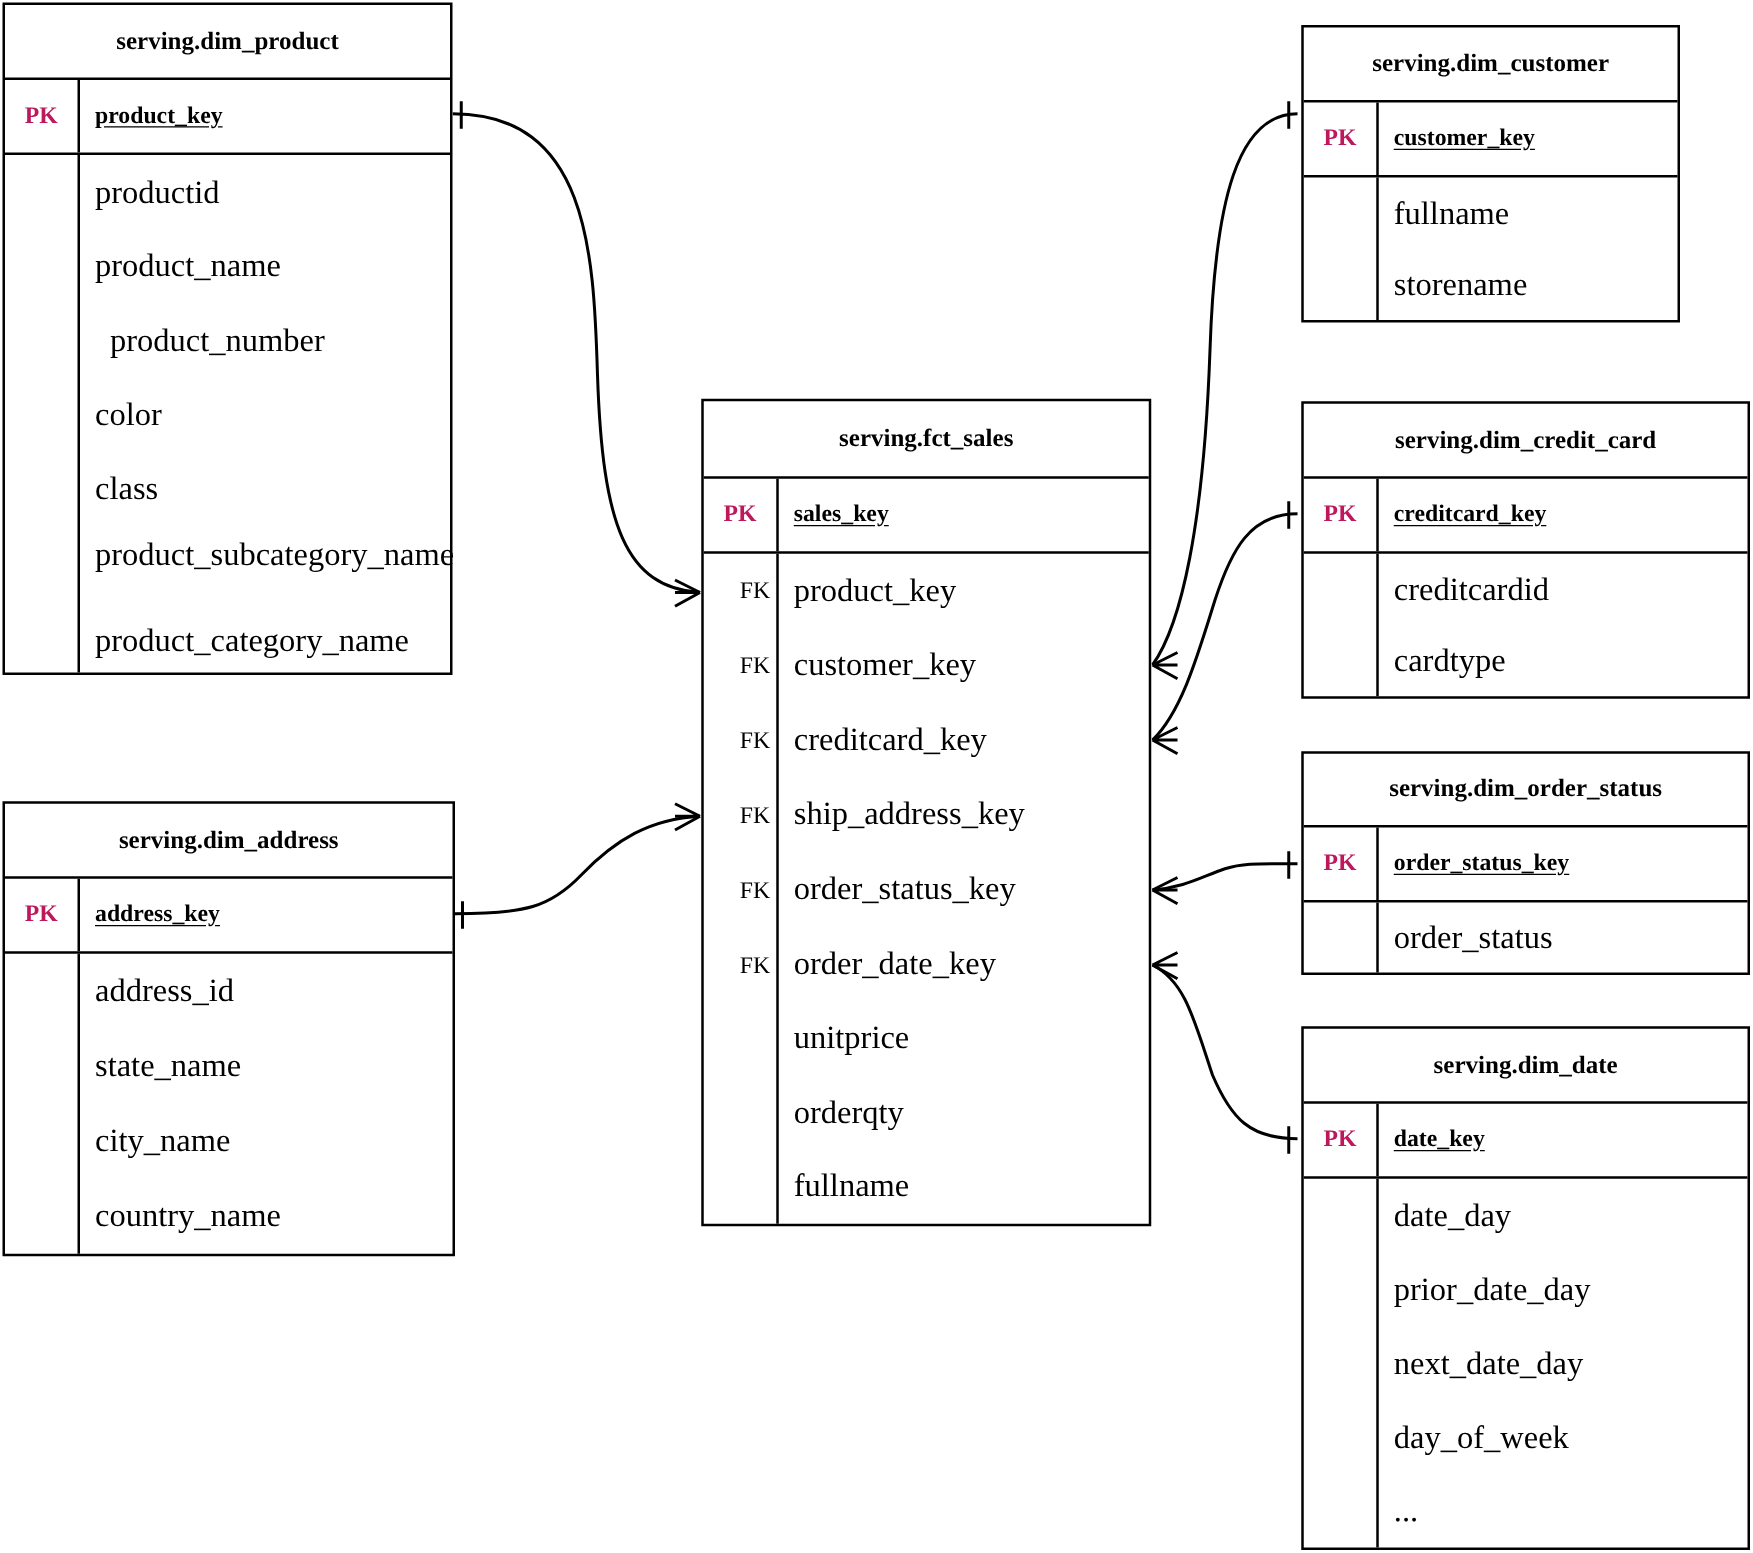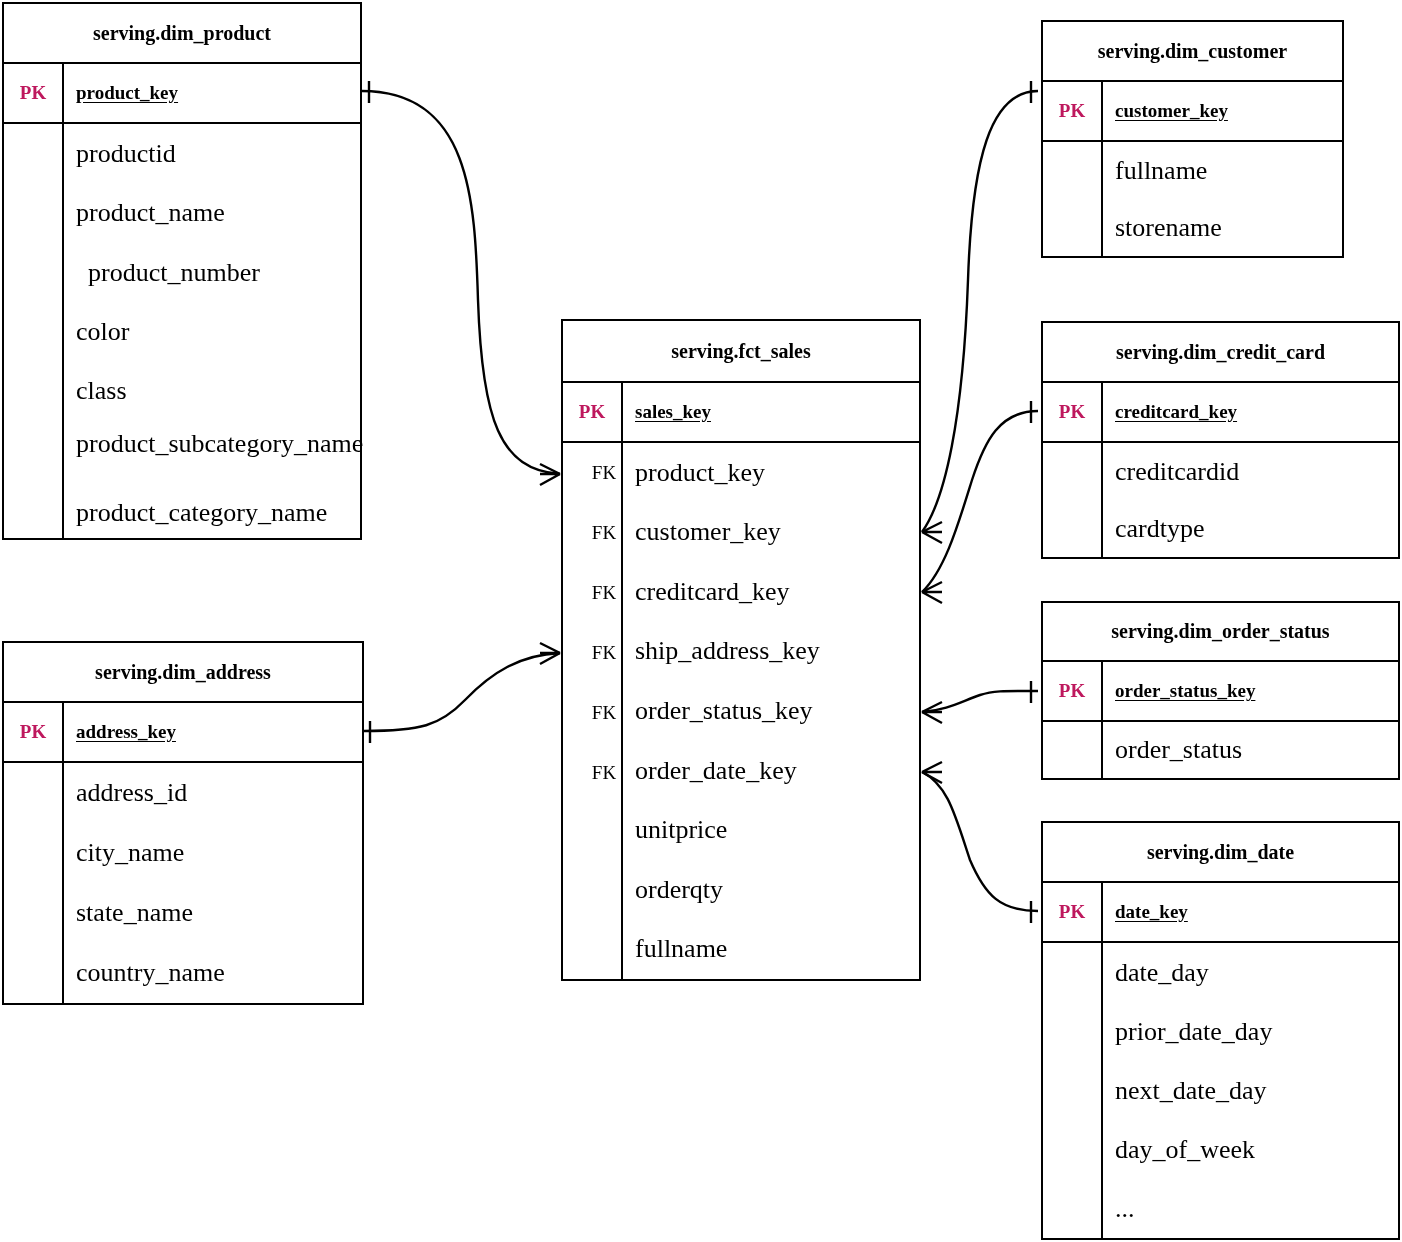--- a/index.html
+++ b/index.html
@@ -188,22 +188,22 @@
   <div class="entity" style="left:2px; top:641px; width:362px; height:364px;">
     <div class="entity-title" style="height:60px;">serving.dim_address</div>
     <div class="pk-row" style="height:60px;">
       <div class="keycol-pk">PK</div>
       <div class="pk-name">address_key</div>
     </div>
     <div class="attr-body">
       <div class="keycol"></div>
       <div class="namecol">
         <div class="attr" style="height:60px;">address_id</div>
+        <div class="attr" style="height:60px;">state_name</div>
         <div class="attr" style="height:60px;">city_name</div>
-        <div class="attr" style="height:60px;">state_name</div>
         <div class="attr" style="height:60px;">country_name</div>
       </div>
     </div>
   </div>
 
   <div class="entity" style="left:561px; top:319px; width:360px; height:662px;">
     <div class="entity-title" style="height:62px;">serving.fct_sales</div>
     <div class="pk-row" style="height:60px;">
       <div class="keycol-pk">PK</div>
       <div class="pk-name">sales_key</div>

